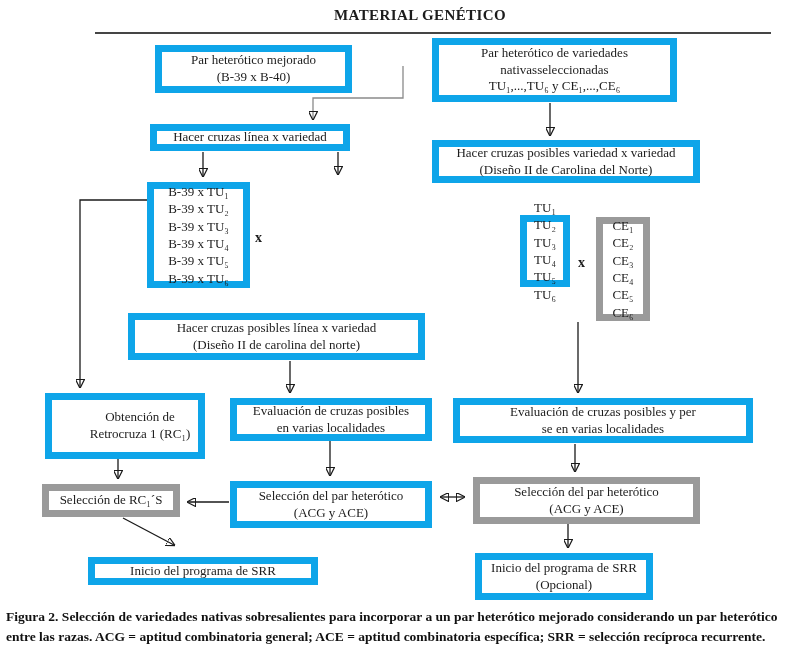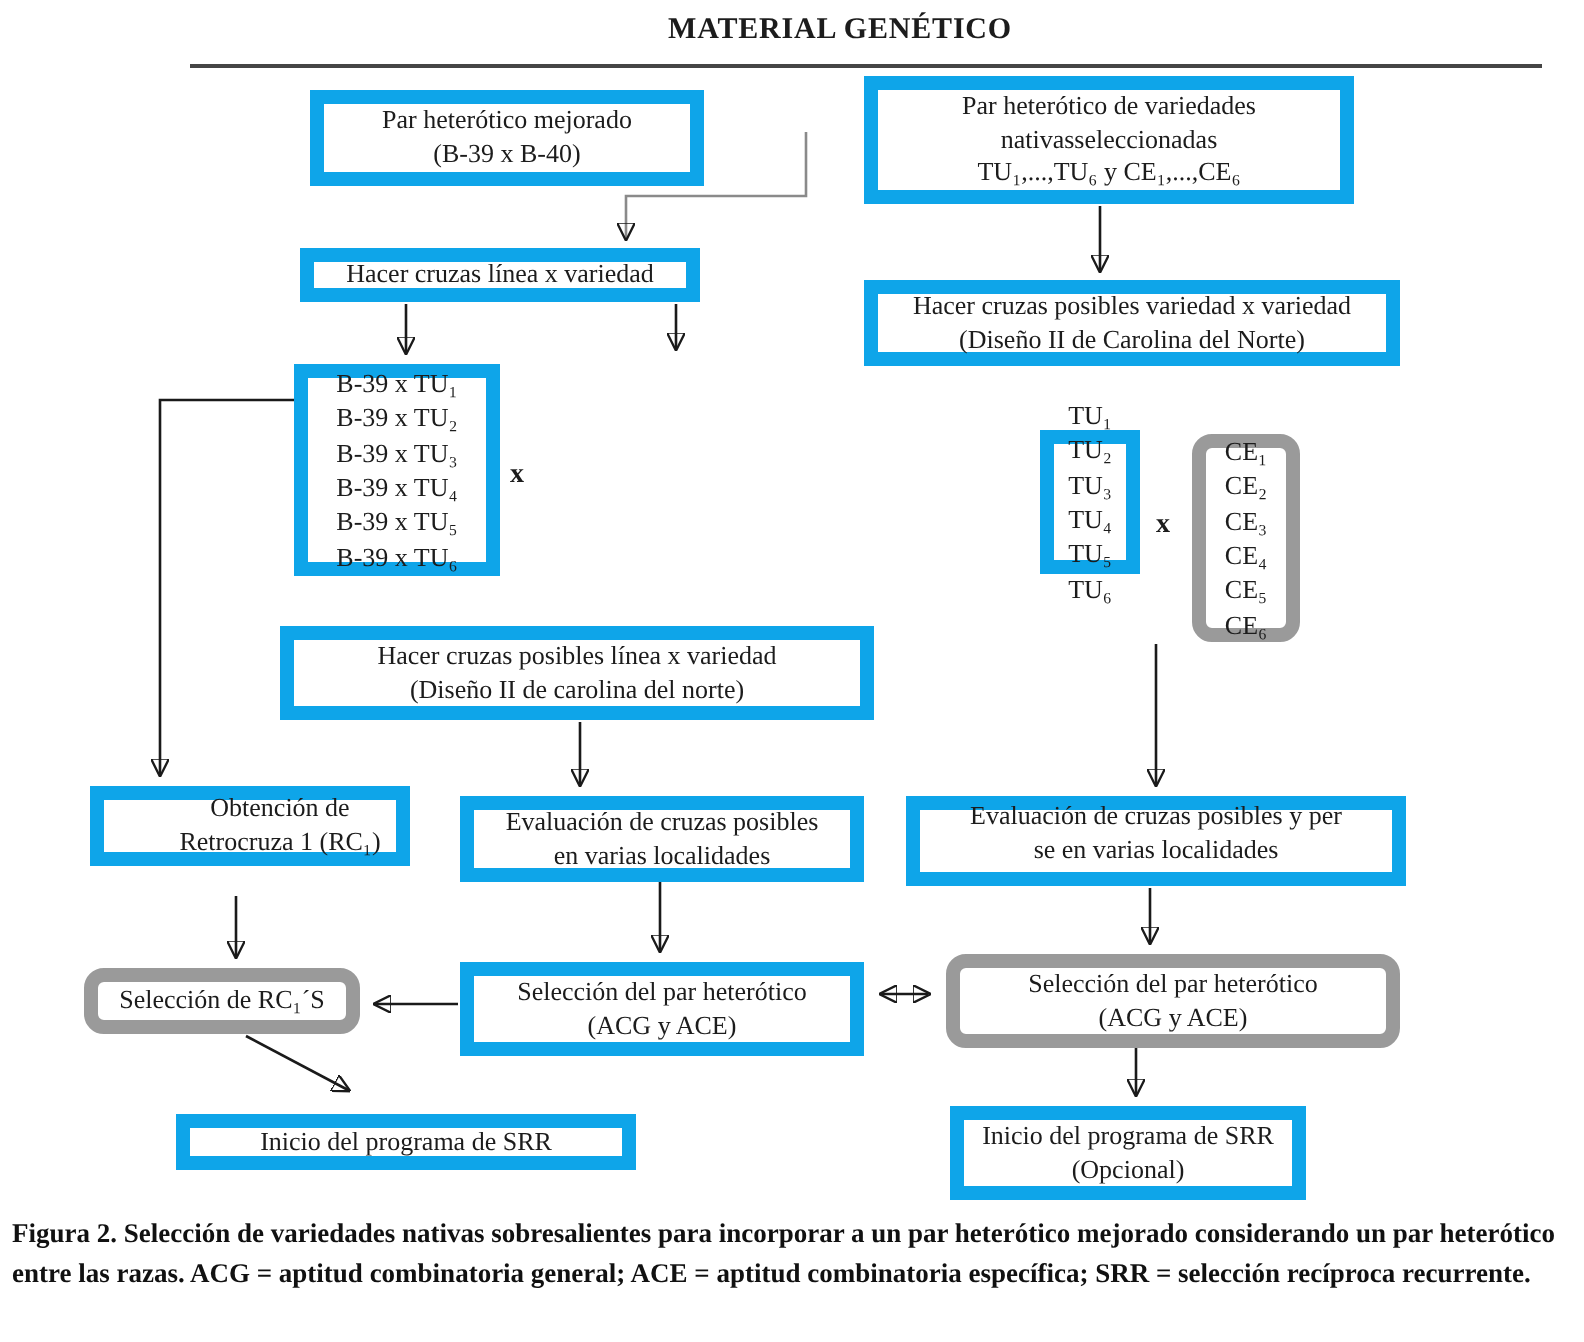--- a/index.html
+++ b/index.html
@@ -10,21 +10,21 @@
   .title{
     position:absolute;top:7px;left:50px;width:740px;text-align:center;
     font-weight:bold;font-size:15px;letter-spacing:.4px;
   }
   .divider{position:absolute;top:32px;left:95px;width:676px;height:2px;background:#454545;}
   .box{
     position:absolute;border:7px solid #0ea5e9;background:#fff;
     display:flex;flex-direction:column;justify-content:center;align-items:center;
     text-align:center;font-size:13px;line-height:1.3;padding:2px 4px;box-sizing:border-box;
   }
-  .box.gray{border-color:#9a9a9a;border-radius:10px;}
+  .box.gray{border-color:#9a9a9a;}
   .listbox{line-height:1.33;}
   .cross{position:absolute;font-size:14px;font-weight:bold;}
   svg.wires{position:absolute;top:0;left:0;width:792px;height:671px;pointer-events:none;}
   svg.wires path{fill:none;stroke:#1a1a1a;stroke-width:1.3;}
   svg.wires path.graywire{stroke:#8a8a8a;}
   .caption{
     position:absolute;top:607px;left:6px;width:780px;
     font-weight:bold;font-size:13.5px;line-height:1.5;color:#111;text-align:left;
   }
 </style>
@@ -103,36 +103,36 @@
 
   <div class="box listbox gray" style="left:596px;top:217px;width:54px;height:104px;">
     <span>CE₁</span>
     <span>CE₂</span>
     <span>CE₃</span>
     <span>CE₄</span>
     <span>CE₅</span>
     <span>CE₆</span>
   </div>
 
-  <div class="box" style="left:140px;top:313px;width:297px;height:47px;">
+  <div class="box" style="left:128px;top:313px;width:297px;height:47px;">
     <span>Hacer cruzas posibles línea x variedad</span>
     <span>(Diseño II  de carolina del norte)</span>
   </div>
 
-  <div class="box" style="left:45px;top:393px;width:160px;height:40px;padding-left:34px;">
+  <div class="box" style="left:45px;top:393px;width:160px;height:66px;padding-left:34px;">
     <span>Obtención de</span>
     <span>Retrocruza 1 (RC₁)</span>
   </div>
 
   <div class="box" style="left:230px;top:398px;width:202px;height:43px;">
     <span>Evaluación de cruzas posibles</span>
     <span>en varias localidades</span>
   </div>
 
-  <div class="box" style="left:453px;top:398px;width:250px;height:45px;justify-content:flex-end;">
+  <div class="box" style="left:453px;top:398px;width:300px;height:45px;">
     <span>Evaluación de cruzas posibles y per</span>
     <span>se en varias localidades</span>
   </div>
 
   <div class="box gray" style="left:42px;top:484px;width:138px;height:33px;">
     <span>Selección de RC₁´S</span>
   </div>
 
   <div class="box" style="left:230px;top:481px;width:202px;height:47px;">
     <span>Selección del par heterótico</span>

